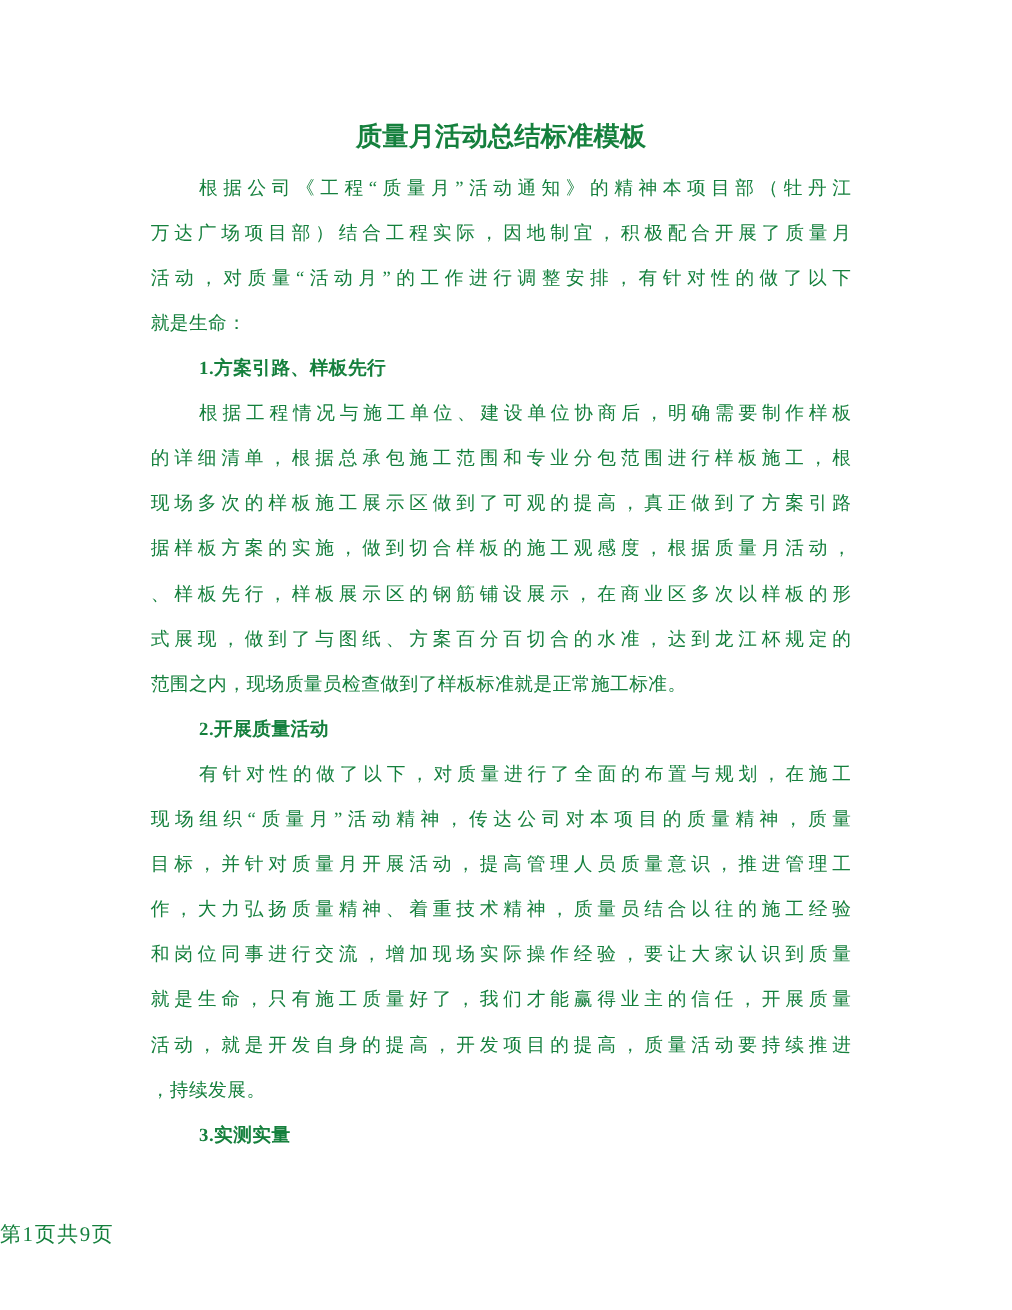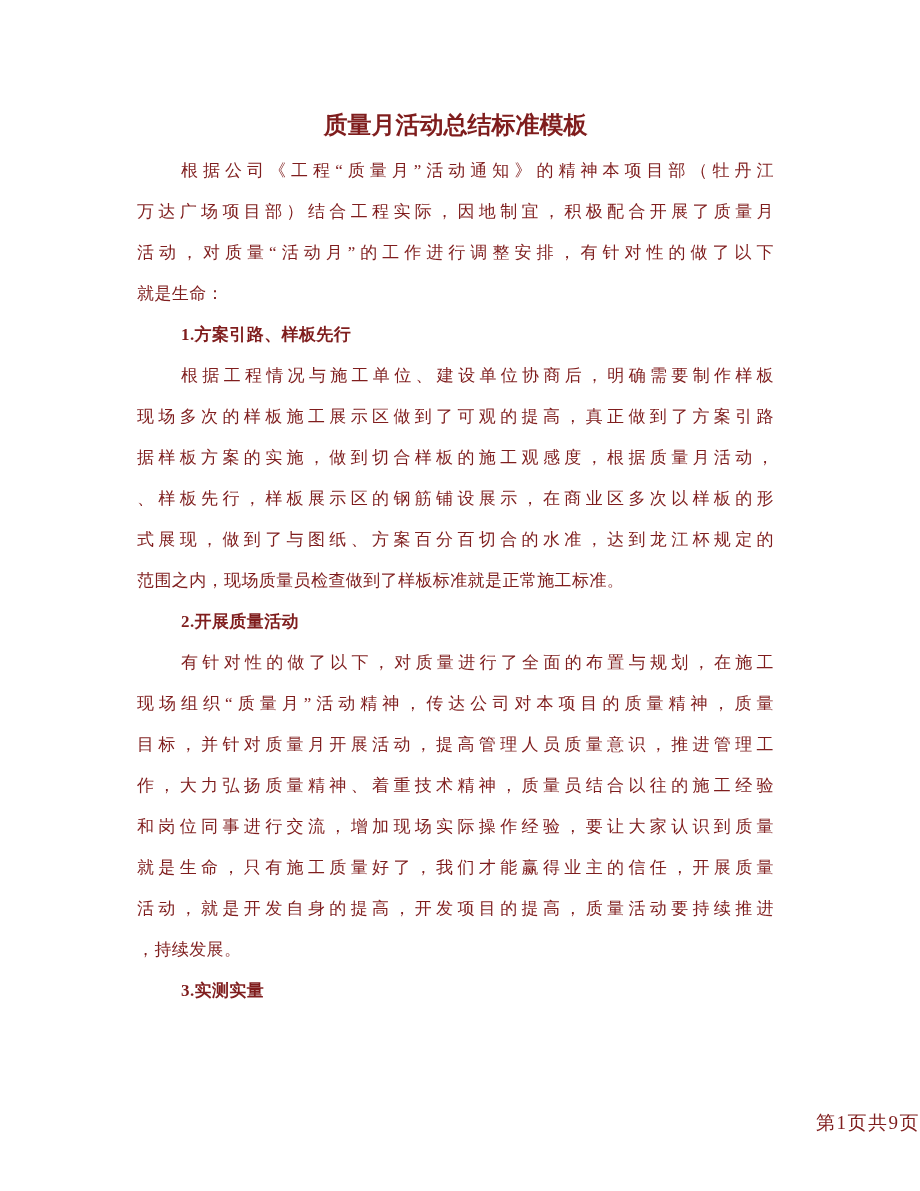--- a/index.html
+++ b/index.html
@@ -46,38 +46,39 @@
   .line.heading {
     font-weight: bold;
   }
   .page-footer {
     position: absolute;
     left: 0;
     right: 0;
     top: 1102px;
     height: 41px;
     line-height: 41px;
-    text-align: right;
+    text-align: left;
     font-size: 19px;
     letter-spacing: 1.5px;
   }
 </style>
 </head>
 <body>
 
-<div class="page" style="background: rgb(255, 255, 255); color: #7f1d1d;">
+<div class="page" style="background: rgb(255, 255, 255); color: #15803d;">
   <div class="doc">
     <div class="doc-title">质量月活动总结标准模板</div>
     <div id="blocks-host">
         <div class="line indent">根据公司《工程“质量月”活动通知》的精神本项目部（牡丹江</div>
         <div class="line">万达广场项目部）结合工程实际，因地制宜，积极配合开展了质量月</div>
         <div class="line">活动，对质量“活动月”的工作进行调整安排，有针对性的做了以下</div>
         <div class="line last">就是生命：</div>
         <div class="line heading">1.方案引路、样板先行</div>
         <div class="line indent">根据工程情况与施工单位、建设单位协商后，明确需要制作样板</div>
+        <div class="line">的详细清单，根据总承包施工范围和专业分包范围进行样板施工，根</div>
         <div class="line">现场多次的样板施工展示区做到了可观的提高，真正做到了方案引路</div>
         <div class="line">据样板方案的实施，做到切合样板的施工观感度，根据质量月活动，</div>
         <div class="line">、样板先行，样板展示区的钢筋铺设展示，在商业区多次以样板的形</div>
         <div class="line">式展现，做到了与图纸、方案百分百切合的水准，达到龙江杯规定的</div>
         <div class="line last">范围之内，现场质量员检查做到了样板标准就是正常施工标准。</div>
         <div class="line heading">2.开展质量活动</div>
         <div class="line indent">有针对性的做了以下，对质量进行了全面的布置与规划，在施工</div>
         <div class="line">现场组织“质量月”活动精神，传达公司对本项目的质量精神，质量</div>
         <div class="line">目标，并针对质量月开展活动，提高管理人员质量意识，推进管理工</div>
         <div class="line">作，大力弘扬质量精神、着重技术精神，质量员结合以往的施工经验</div>

